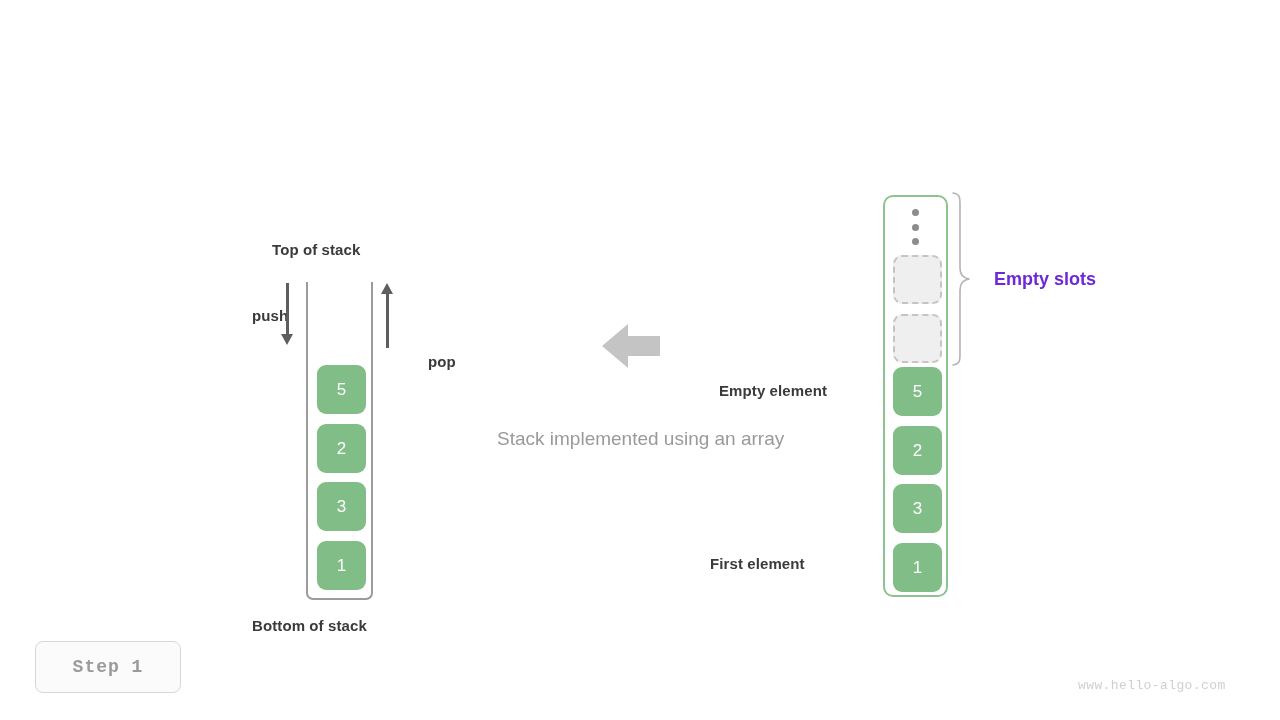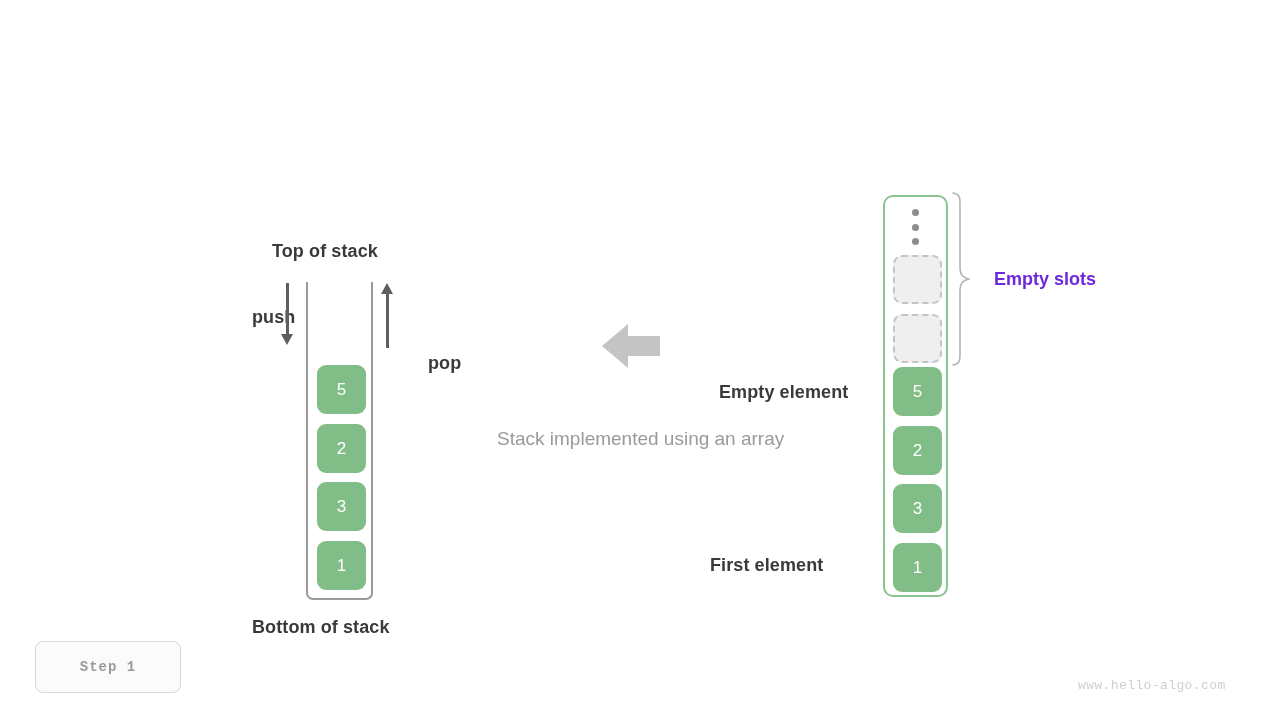--- a/index.html
+++ b/index.html
@@ -17,21 +17,21 @@
     width: 1280px;
     height: 720px;
     background: #ffffff;
   }
 
   
   .lbl-dark {
     position: absolute;
     font-family: "Liberation Sans", sans-serif;
     font-weight: bold;
-    font-size: 18px;
+    font-size: 15px;
     color: #3a3a3a;
     white-space: nowrap;
     letter-spacing: 0.1px;
   }
   .lbl-gray {
     position: absolute;
     font-family: "Liberation Sans", sans-serif;
     font-weight: bold;
     font-size: 18px;
     color: #6d28d9;
@@ -177,21 +177,21 @@
     top: 641px;
     width: 146px;
     height: 52px;
     border: 1px solid #d8d8d8;
     border-radius: 8px;
     background: #fbfbfb;
     display: flex;
     align-items: center;
     justify-content: center;
     font-family: "Liberation Mono", monospace;
-    font-size: 14px;
+    font-size: 18px;
     font-weight: bold;
     color: #9a9a9a;
     letter-spacing: 1px;
   }
 
   
   #watermark {
     position: absolute;
     left: 1078px;
     top: 678px;

